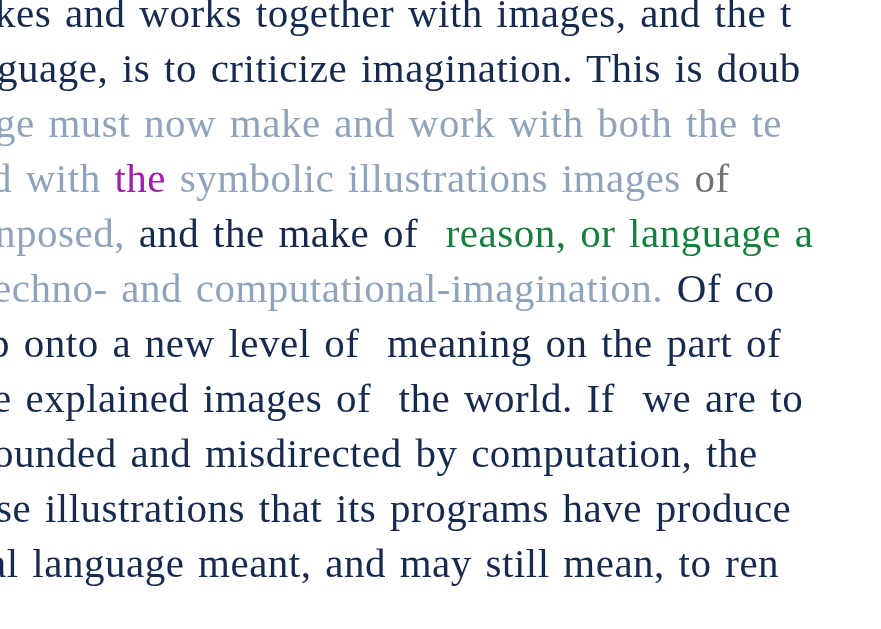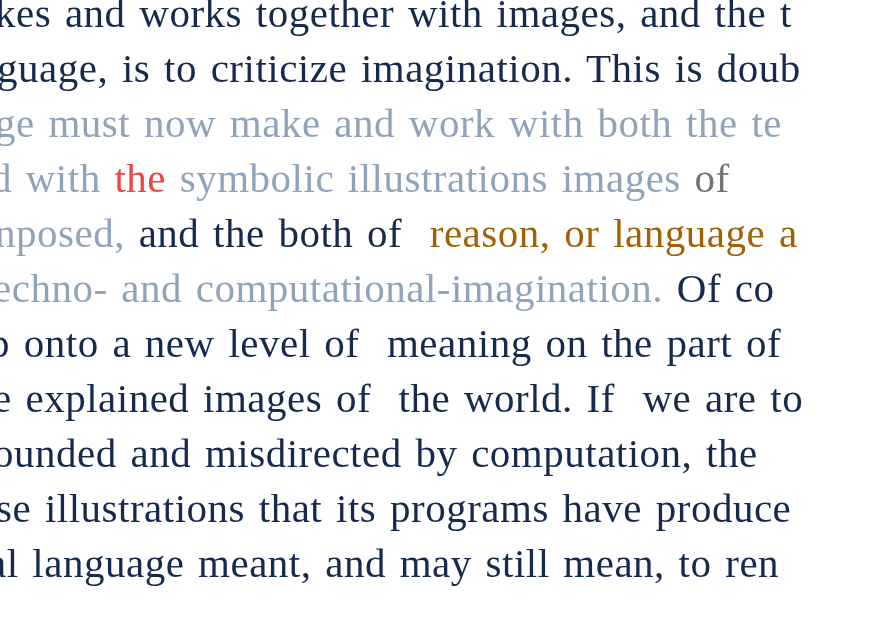--- a/index.html
+++ b/index.html
@@ -43,22 +43,22 @@
   .line:nth-child(11) { margin-left: -12px; }
 </style>
 </head>
 <body>
 
 <div class="page">
   <div class="text-block">
       <div class="line"><span style="color: rgb(21, 42, 77);">kes and works together with images, and the t</span></div>
       <div class="line"><span style="color: rgb(21, 42, 77);">guage, is to criticize imagination. This is doub</span></div>
       <div class="line"><span style="color: rgb(143, 164, 186);">ge must now make and work with both the te</span></div>
-      <div class="line"><span style="color: rgb(143, 164, 186);">d with </span><span style="color: #ef4444;">the</span><span style="color: rgb(143, 164, 186);"> symbolic illustrations images </span><span style="color: #737373;">of</span></div>
-      <div class="line"><span style="color: rgb(143, 164, 186);">nposed, </span><span style="color: rgb(21, 42, 77);">and the both of  </span><span style="color: #a16207;">reason, or language a</span></div>
+      <div class="line"><span style="color: rgb(143, 164, 186);">d with </span><span style="color: #a21caf;">the</span><span style="color: rgb(143, 164, 186);"> symbolic illustrations images </span><span style="color: #737373;">of</span></div>
+      <div class="line"><span style="color: rgb(143, 164, 186);">nposed, </span><span style="color: rgb(21, 42, 77);">and the make of  </span><span style="color: #15803d;">reason, or language a</span></div>
       <div class="line"><span style="color: rgb(143, 164, 186);">echno- and computational-imagination. </span><span style="color: rgb(21, 42, 77);">Of co</span></div>
       <div class="line"><span style="color: rgb(21, 42, 77);">p onto a new level of  meaning on the part of</span></div>
       <div class="line"><span style="color: rgb(21, 42, 77);">e explained images of  the world. If  we are to</span></div>
       <div class="line"><span style="color: rgb(21, 42, 77);">ounded and misdirected by computation, the</span></div>
       <div class="line"><span style="color: rgb(21, 42, 77);">se illustrations that its programs have produce</span></div>
       <div class="line"><span style="color: rgb(21, 42, 77);">al language meant, and may still mean, to ren</span></div>
     </div>
 </div>
 
 </body></html>

